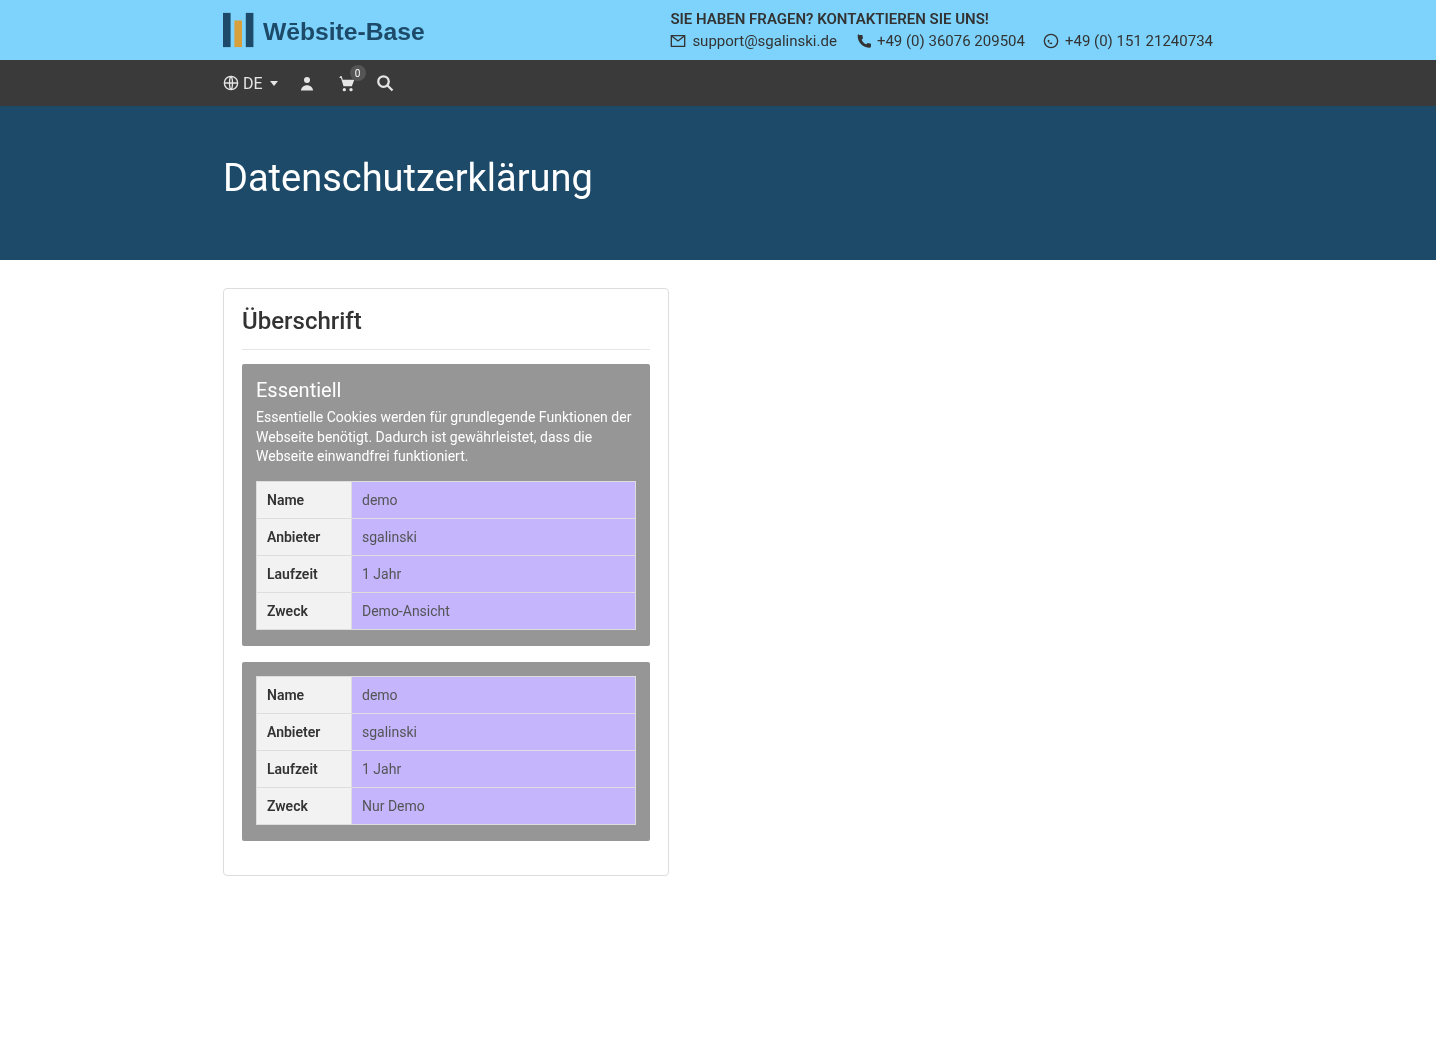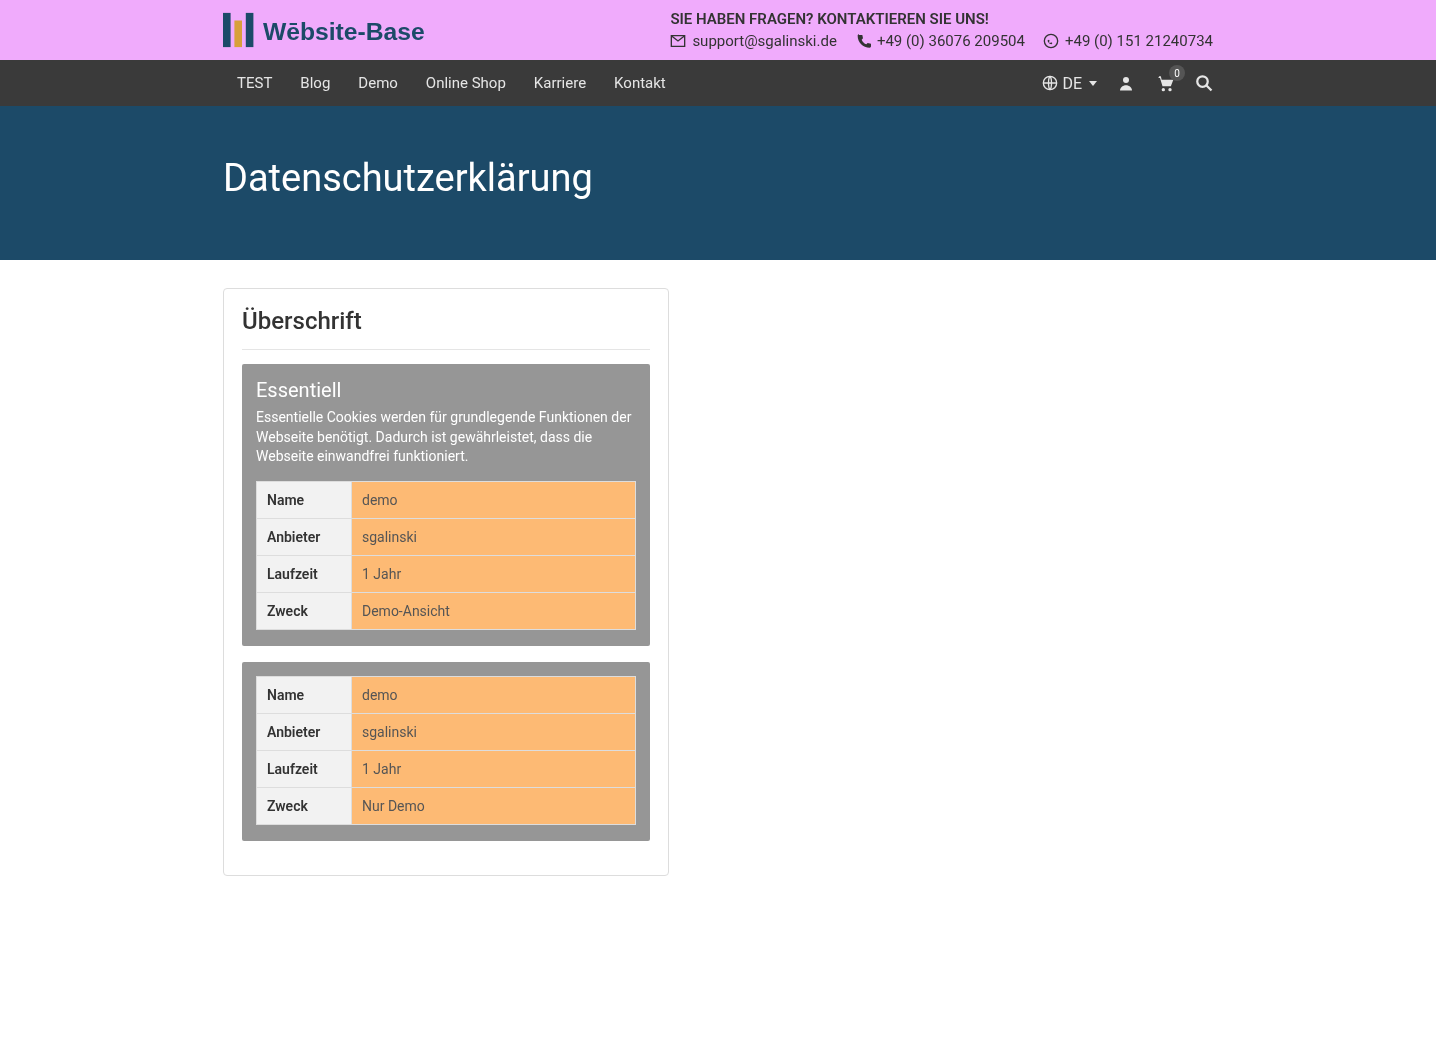--- a/index.html
+++ b/index.html
@@ -1,21 +1,21 @@
 <!DOCTYPE html>
 <html><head>
 <meta charset="utf-8">
 <style>
 * { margin: 0; padding: 0; box-sizing: border-box; }
 body { font-family: -apple-system, BlinkMacSystemFont, "Segoe UI", Roboto, "Helvetica Neue", Arial, sans-serif; color: #333; background: #fff; }
 
 .container { max-width: 1020px; margin: 0 auto; padding: 0 15px; }
 
 
-.topbar { background: #f0abfc; padding: 10px 0; }
+.topbar { background: #7dd3fc; padding: 10px 0; }
 .topbar-inner { display: flex; justify-content: space-between; align-items: center; }
 .logo { display: flex; align-items: center; gap: 8px; }
 .logo svg { height: 38px; }
 .contact-block { text-align: left; font-size: 15px; color: #333; }
 .contact-question { font-weight: 600; margin-bottom: 4px; }
 .contact-row { display: flex; gap: 18px; align-items: flex-end; }
 .contact-item { display: inline-flex; align-items: center; gap: 6px; color: #333; text-decoration: none; }
 .contact-item .icon { width: 16px; height: 16px; display: inline-flex; align-items: center; justify-content: center; }
 
 
@@ -37,21 +37,21 @@
 .main { padding: 28px 0 60px; }
 .panel { border: 1px solid #ddd; border-radius: 4px; padding: 18px 18px 18px; max-width: 446px; }
 .panel-title { font-size: 24px; font-weight: 500; margin-bottom: 10px; color: #333; }
 .panel-desc { font-size: 15px; color: #555; margin-bottom: 14px; }
 .divider { border: none; border-top: 1px solid #e5e5e5; margin: 14px 0; }
 
 .cookie-group { background: #969696; border-radius: 2px; padding: 14px 14px 16px; margin-bottom: 16px; }
 .group-title { color: #fff; font-size: 20px; font-weight: 400; margin-bottom: 6px; }
 .group-desc { color: #fff; font-size: 14px; line-height: 1.4; margin-bottom: 14px; }
 
-.cookie-table { width: 100%; border-collapse: collapse; background: #fdba74; }
+.cookie-table { width: 100%; border-collapse: collapse; background: #c4b5fd; }
 .cookie-table tr { border: 1px solid #ddd; }
 .cookie-table th { background: #f2f2f2; text-align: left; padding: 10px 10px; font-weight: 600; width: 95px; border: 1px solid #ddd; font-size: 14px; color: #333; }
 .cookie-table td { padding: 10px 10px; border: 1px solid #ddd; font-size: 14px; color: #555; }
 
 .icon svg { width: 100%; height: 100%; fill: currentColor; }
 </style>
 </head>
 <body>
 
 <div class="topbar">
@@ -93,40 +93,20 @@
           </span>
           <span>+49 (0) 151 21240734</span>
         </a>
       </div>
     </div>
   </div>
 </div>
 
 <nav class="navbar">
   <div class="container navbar-inner">
-    <ul class="nav-links">
-      <li>
-          <a href="#">TEST</a>
-        </li>
-      <li>
-          <a href="#">Blog</a>
-        </li>
-      <li>
-          <a href="#">Demo</a>
-        </li>
-      <li>
-          <a href="#">Online Shop</a>
-        </li>
-      <li>
-          <a href="#">Karriere</a>
-        </li>
-      <li>
-          <a href="#">Kontakt</a>
-        </li>
-    </ul>
     <div class="nav-tools">
       <div class="lang-switch">
         <span class="icon" style="width:16px;height:16px">
           <svg viewBox="0 0 24 24">
               <circle cx="12" cy="12" r="10" fill="none" stroke="currentColor" stroke-width="2"></circle>
               <path d="M2 12h20M12 2c3 3 3 17 0 20M12 2c-3 3-3 17 0 20" fill="none" stroke="currentColor" stroke-width="2"></path>
             </svg>
         </span>
         <span>DE</span>
         <span class="caret"></span>

